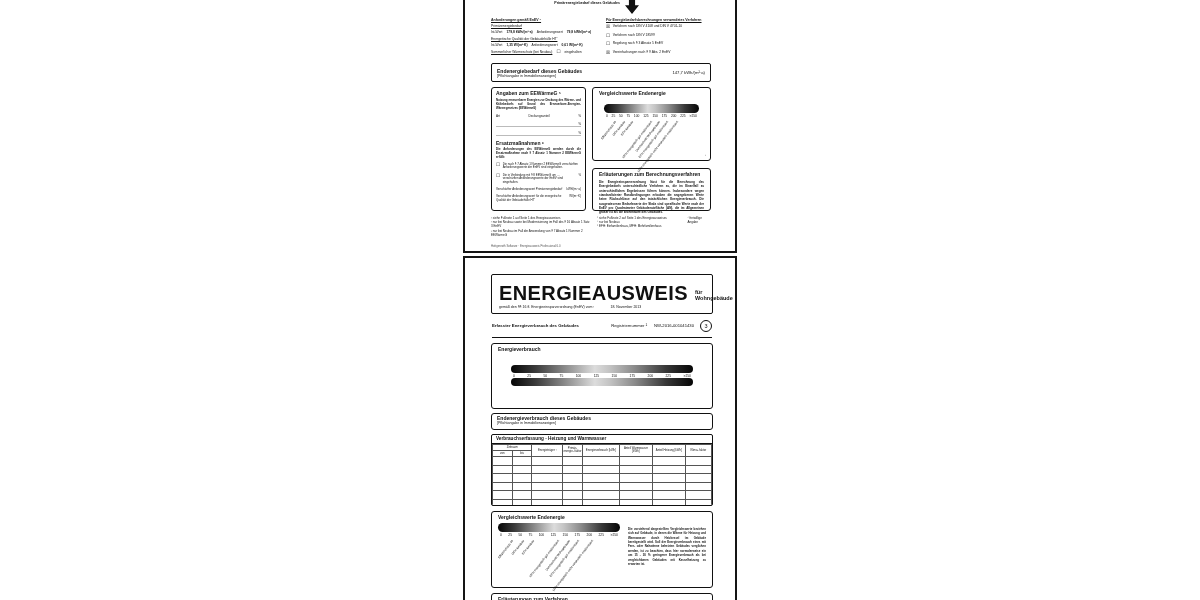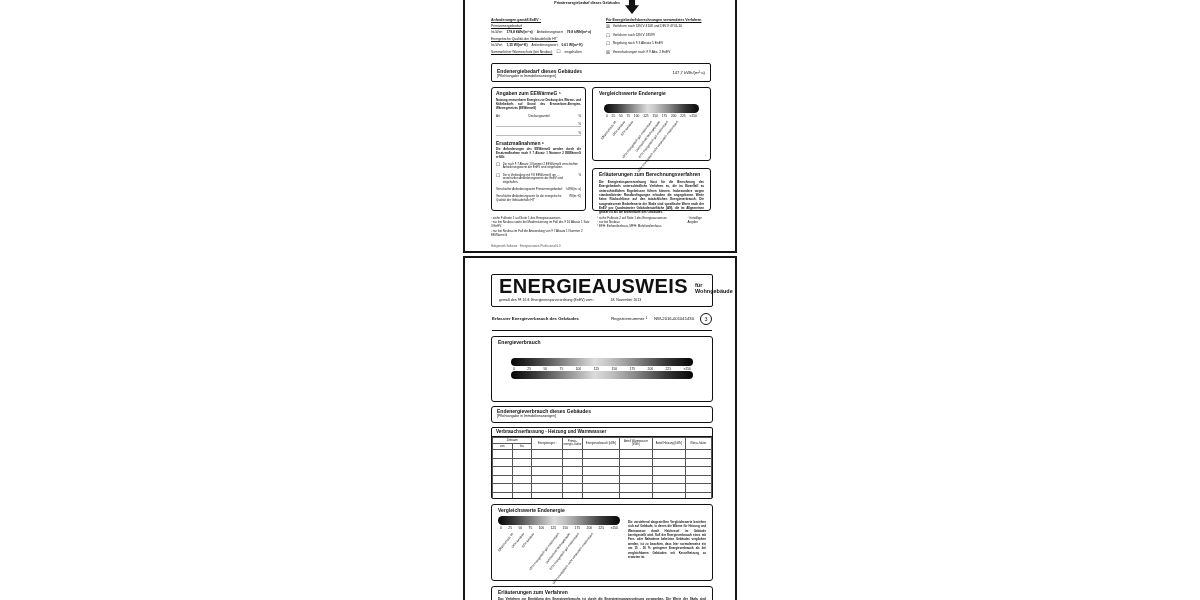--- a/index.html
+++ b/index.html
@@ -46,21 +46,21 @@
   .eew .introtxt{font-size:2.9px;line-height:1.35;text-align:justify;margin-top:2px;}
   .artrow{display:flex;justify-content:space-between;font-size:3.1px;margin-top:3px;align-items:baseline;}
   .pctrow{display:flex;justify-content:flex-end;font-size:3.1px;margin-top:4px;border-bottom:0.5px solid #bbb;}
   .reqrow{display:flex;justify-content:space-between;font-size:2.9px;margin-top:3px;line-height:1.25;gap:3px;}
   .footnotes{display:flex;gap:7px;margin-top:5px;font-size:3px;line-height:1.35;}
   .fncol1{width:45%}.fncol2{width:38%}.fncol3{flex:1}
   .fncol1 span,.fncol2 span,.fncol3 span{display:block;}
   .tinyprint{font-size:2.8px;color:#555;margin-top:7px;}
 
   
-  .hdrbox{border:1.6px solid #111;border-radius:2px;padding:1px 7px 4px;}
+  .hdrbox{border:1.6px solid #111;border-radius:2px;padding:8px 7px 4px;}
   .hdr-top{display:flex;align-items:center;gap:7px;}
   .hdr-title{font-size:20px;font-weight:bold;letter-spacing:0.4px;line-height:1;}
   .hdr-sub{font-size:5.5px;font-weight:bold;margin-top:4px;}
   .hdr-law{display:flex;gap:16px;font-size:3.5px;margin-top:1.5px;}
   .metarow{display:flex;align-items:center;margin:6px 1px 0;font-size:4.2px;
       border-bottom:1px solid #111;padding-bottom:5px;}
   .metarow .mleft{flex:1;font-weight:bold;font-size:4.3px;}
   .metarow .mreg{margin-right:7px;}
   .circle{width:10px;height:10px;border:1px solid #111;border-radius:50%;display:flex;
       align-items:center;justify-content:center;font-size:5.5px;margin-left:6px;flex:0 0 auto;}

